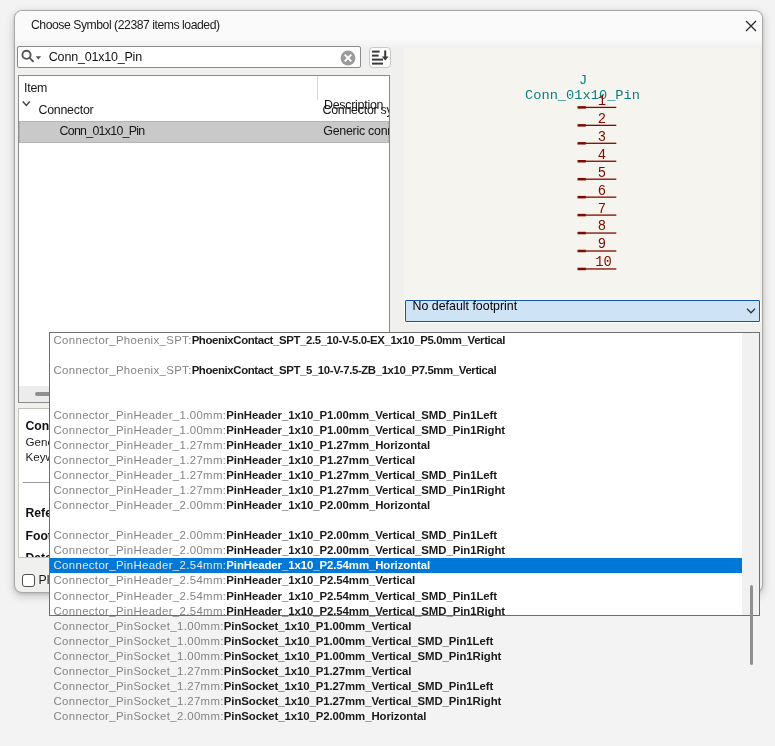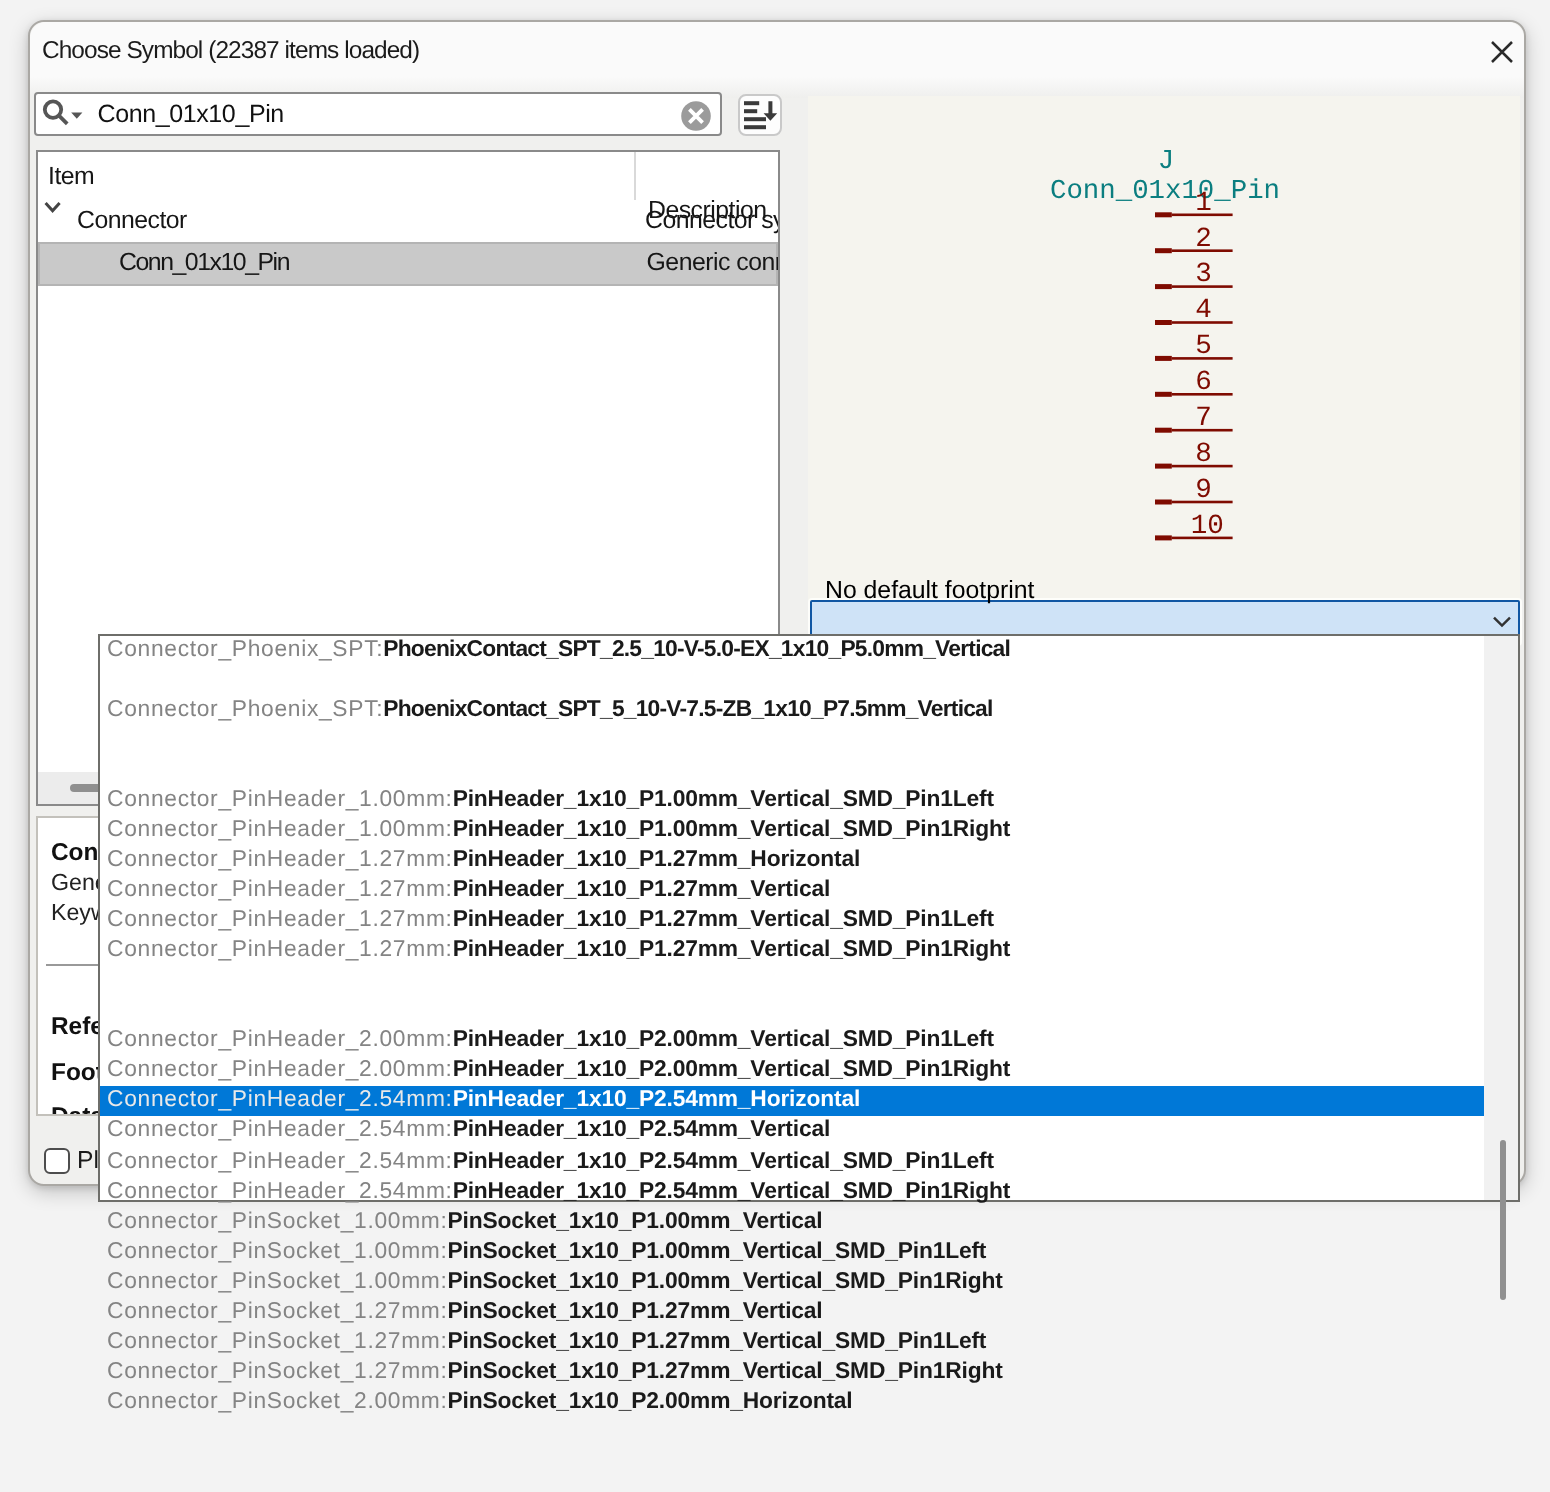--- a/index.html
+++ b/index.html
@@ -4,21 +4,21 @@
 html,body { width:775px; height:746px; background:#f3f3f3; overflow:hidden;
   font-family:"Liberation Sans", sans-serif; }
 .abs { position:absolute; }
 
 #dlg { left:14px; top:10px; width:749px; height:583px; border-radius:8px;
   background:#f0f0ee; border:1px solid #aaa8a4;
   box-shadow:0 3px 10px rgba(0,0,0,.20), 0 1px 3px rgba(0,0,0,.12); }
 #titlebar { left:0; top:0; width:100%; height:38px;
   background:linear-gradient(to bottom,#fafafa 0%,#fafafa 72%,#efefed 100%);
   border-radius:8px 8px 0 0; }
-#title { left:6px; top:7.4px; font-size:12.2px; letter-spacing:-0.45px; color:#1b1b1b; }
+#title { left:16px; top:7.4px; font-size:12.2px; letter-spacing:-0.45px; color:#1b1b1b; }
 
 #search { left:2px; top:34.5px; width:343.5px; height:22.5px; background:#fff;
   border:1px solid #8a8a8a; border-radius:2px; }
 #stext { left:33.8px; top:38.8px; font-size:12.5px; letter-spacing:-0.2px; color:#111; }
 #sortbtn { left:354px; top:36px; width:21.5px; height:20.5px; background:#fdfdfd;
   border:1px solid #c9c9c9; border-radius:4px; }
 
 #list { left:2.5px; top:63.5px; width:372px; height:328.5px; background:#fff;
   border:1px solid #8a8a8a; overflow:hidden; }
 .litem { position:absolute; font-size:12.4px; letter-spacing:-0.25px; color:#161616; white-space:nowrap; }
@@ -35,23 +35,23 @@
 #cbx { left:6.5px; top:562.5px; width:13px; height:13px; background:#fff;
   border:1px solid #4d4d4d; border-radius:3px; }
 #cbxlabel { left:23.5px; top:561.8px; font-size:12.3px; color:#1a1a1a; white-space:nowrap; }
 
 #canvas { left:389px; top:37px; width:355.5px; height:251.5px; background:#f5f4ee; }
 .pnum { font-family:"Liberation Mono", monospace; font-size:13.8px; fill:#7f0b00; }
 .symtxt { font-family:"Liberation Mono", monospace; font-size:13.7px; fill:#0b7e80; }
 
 #combo { left:390px; top:289px; width:354.5px; height:21.5px; background:#cfe3f7;
   border:1.5px solid #1157a3; border-radius:1px; box-shadow:0 0 0 1px rgba(255,255,252,.85); }
-#combotxt { left:397.5px; top:277px; font-size:12.4px; color:#000; }
+#combotxt { left:397.5px; top:288px; font-size:12.4px; color:#000; }
 
-#popup { left:49.0px; top:317px; width:710.5px; height:284px;
+#popup { left:49.0px; top:332px; width:710.5px; height:284px;
   background:#fff; border:1px solid #6e6e6a; z-index:50; position:absolute; }
 .prow { position:absolute; left:0; width:692px; height:15.03px;
   font-size:11.4px; letter-spacing:0.0px; white-space:nowrap; overflow:hidden;
   padding-left:3.5px; line-height:15.03px; color:#1a1a1a; }
 .prow .pre { color:#848484; letter-spacing:0.35px; }
 .prow b { font-weight:bold; color:#1a1a1a; }
 .prow.hl { background:#0078d7; color:#fff; }
 .prow.hl .pre { color:#e9e9e9; }
 .prow.hl b { color:#fff; }
 #vscroll { position:absolute; right:0; top:0; width:17px; height:100%; background:#f1f1f1; }
@@ -166,20 +166,21 @@
 
 <div id="popup">
 <div class="prow" style="top:0.00px"><span class="pre">Connector_Phoenix_SPT:</span><b style="letter-spacing:-0.38px">PhoenixContact_SPT_2.5_10-V-5.0-EX_1x10_P5.0mm_Vertical</b></div>
 <div class="prow" style="top:30.06px"><span class="pre">Connector_Phoenix_SPT:</span><b style="letter-spacing:-0.38px">PhoenixContact_SPT_5_10-V-7.5-ZB_1x10_P7.5mm_Vertical</b></div>
 <div class="prow" style="top:75.15px"><span class="pre">Connector_PinHeader_1.00mm:</span><b style="letter-spacing:-0.08px">PinHeader_1x10_P1.00mm_Vertical_SMD_Pin1Left</b></div>
 <div class="prow" style="top:90.18px"><span class="pre">Connector_PinHeader_1.00mm:</span><b style="letter-spacing:-0.08px">PinHeader_1x10_P1.00mm_Vertical_SMD_Pin1Right</b></div>
 <div class="prow" style="top:105.21px"><span class="pre">Connector_PinHeader_1.27mm:</span><b style="letter-spacing:-0.08px">PinHeader_1x10_P1.27mm_Horizontal</b></div>
 <div class="prow" style="top:120.24px"><span class="pre">Connector_PinHeader_1.27mm:</span><b style="letter-spacing:-0.08px">PinHeader_1x10_P1.27mm_Vertical</b></div>
 <div class="prow" style="top:135.27px"><span class="pre">Connector_PinHeader_1.27mm:</span><b style="letter-spacing:-0.08px">PinHeader_1x10_P1.27mm_Vertical_SMD_Pin1Left</b></div>
 <div class="prow" style="top:150.30px"><span class="pre">Connector_PinHeader_1.27mm:</span><b style="letter-spacing:-0.08px">PinHeader_1x10_P1.27mm_Vertical_SMD_Pin1Right</b></div>
+<div class="prow" style="top:165.33px"><span class="pre">Connector_PinHeader_2.00mm:</span><b style="letter-spacing:-0.08px">PinHeader_1x10_P2.00mm_Horizontal</b></div>
 <div class="prow" style="top:195.39px"><span class="pre">Connector_PinHeader_2.00mm:</span><b style="letter-spacing:-0.08px">PinHeader_1x10_P2.00mm_Vertical_SMD_Pin1Left</b></div>
 <div class="prow" style="top:210.42px"><span class="pre">Connector_PinHeader_2.00mm:</span><b style="letter-spacing:-0.08px">PinHeader_1x10_P2.00mm_Vertical_SMD_Pin1Right</b></div>
 <div class="prow hl" style="top:225.45px"><span class="pre">Connector_PinHeader_2.54mm:</span><b style="letter-spacing:-0.08px">PinHeader_1x10_P2.54mm_Horizontal</b></div>
 <div class="prow" style="top:240.48px"><span class="pre">Connector_PinHeader_2.54mm:</span><b style="letter-spacing:-0.08px">PinHeader_1x10_P2.54mm_Vertical</b></div>
 <div class="prow" style="top:255.51px"><span class="pre">Connector_PinHeader_2.54mm:</span><b style="letter-spacing:-0.08px">PinHeader_1x10_P2.54mm_Vertical_SMD_Pin1Left</b></div>
 <div class="prow" style="top:270.54px"><span class="pre">Connector_PinHeader_2.54mm:</span><b style="letter-spacing:-0.08px">PinHeader_1x10_P2.54mm_Vertical_SMD_Pin1Right</b></div>
 <div class="prow" style="top:285.57px"><span class="pre">Connector_PinSocket_1.00mm:</span><b style="letter-spacing:-0.08px">PinSocket_1x10_P1.00mm_Vertical</b></div>
 <div class="prow" style="top:300.60px"><span class="pre">Connector_PinSocket_1.00mm:</span><b style="letter-spacing:-0.08px">PinSocket_1x10_P1.00mm_Vertical_SMD_Pin1Left</b></div>
 <div class="prow" style="top:315.63px"><span class="pre">Connector_PinSocket_1.00mm:</span><b style="letter-spacing:-0.08px">PinSocket_1x10_P1.00mm_Vertical_SMD_Pin1Right</b></div>
 <div class="prow" style="top:330.66px"><span class="pre">Connector_PinSocket_1.27mm:</span><b style="letter-spacing:-0.08px">PinSocket_1x10_P1.27mm_Vertical</b></div>

